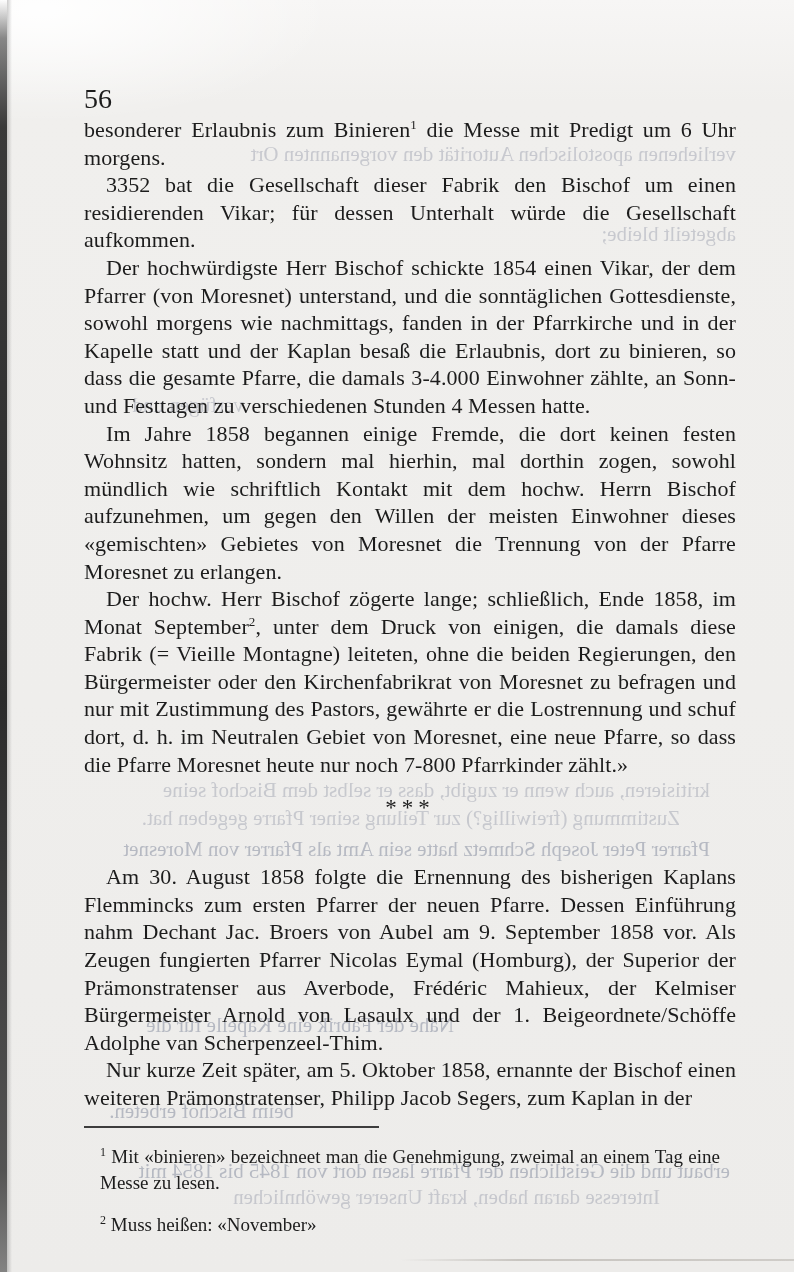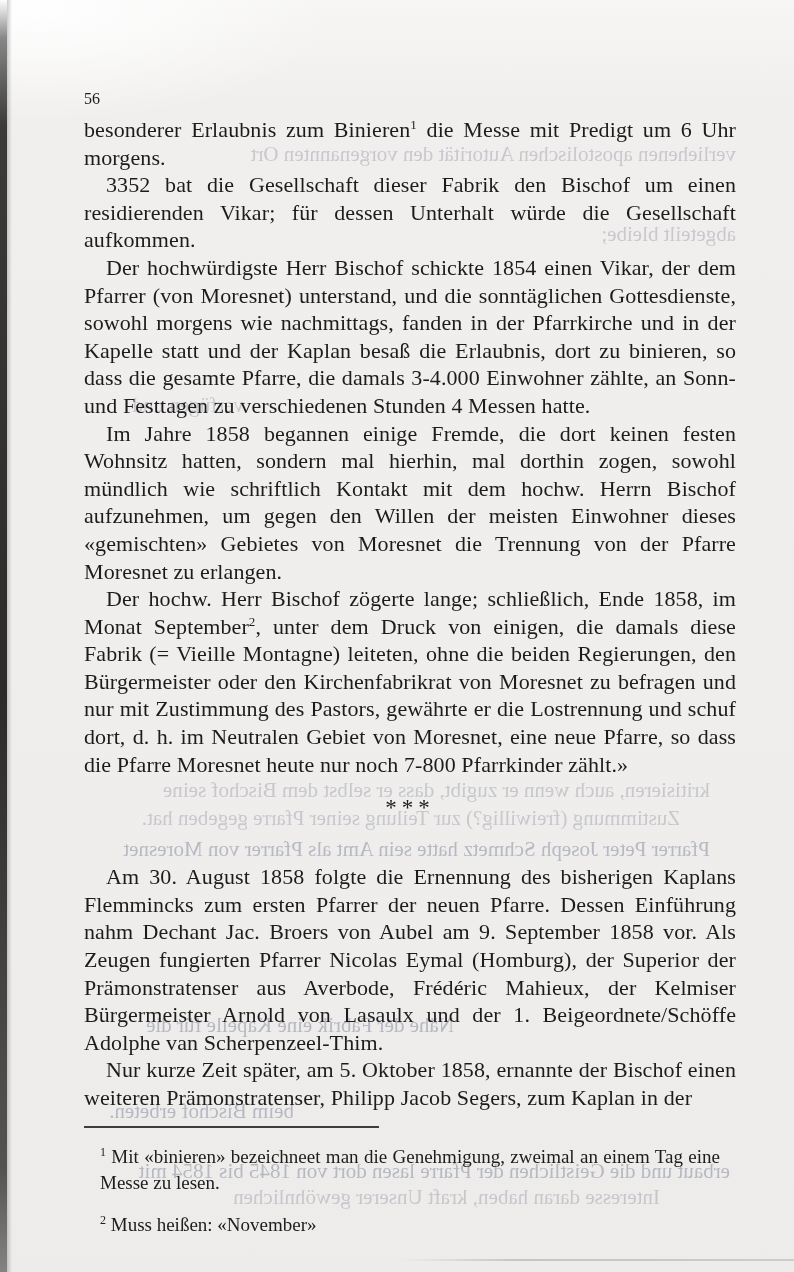--- a/index.html
+++ b/index.html
@@ -36,21 +36,21 @@
     width: 5px;
     background: linear-gradient(90deg, rgba(60,60,60,0.25), rgba(60,60,60,0));
   }
   .content {
     position: absolute;
     left: 84px;
     top: 86px;
     width: 652px;
   }
   .pagenum {
-    font-size: 16px;
+    font-size: 28px;
     line-height: 26px;
     margin: 0 0 4px 0;
   }
   .body-p {
     margin: 0;
     font-size: 22px;
     line-height: 27.6px;
     text-align: justify;
     text-indent: 22px;
     letter-spacing: 0.1px;

